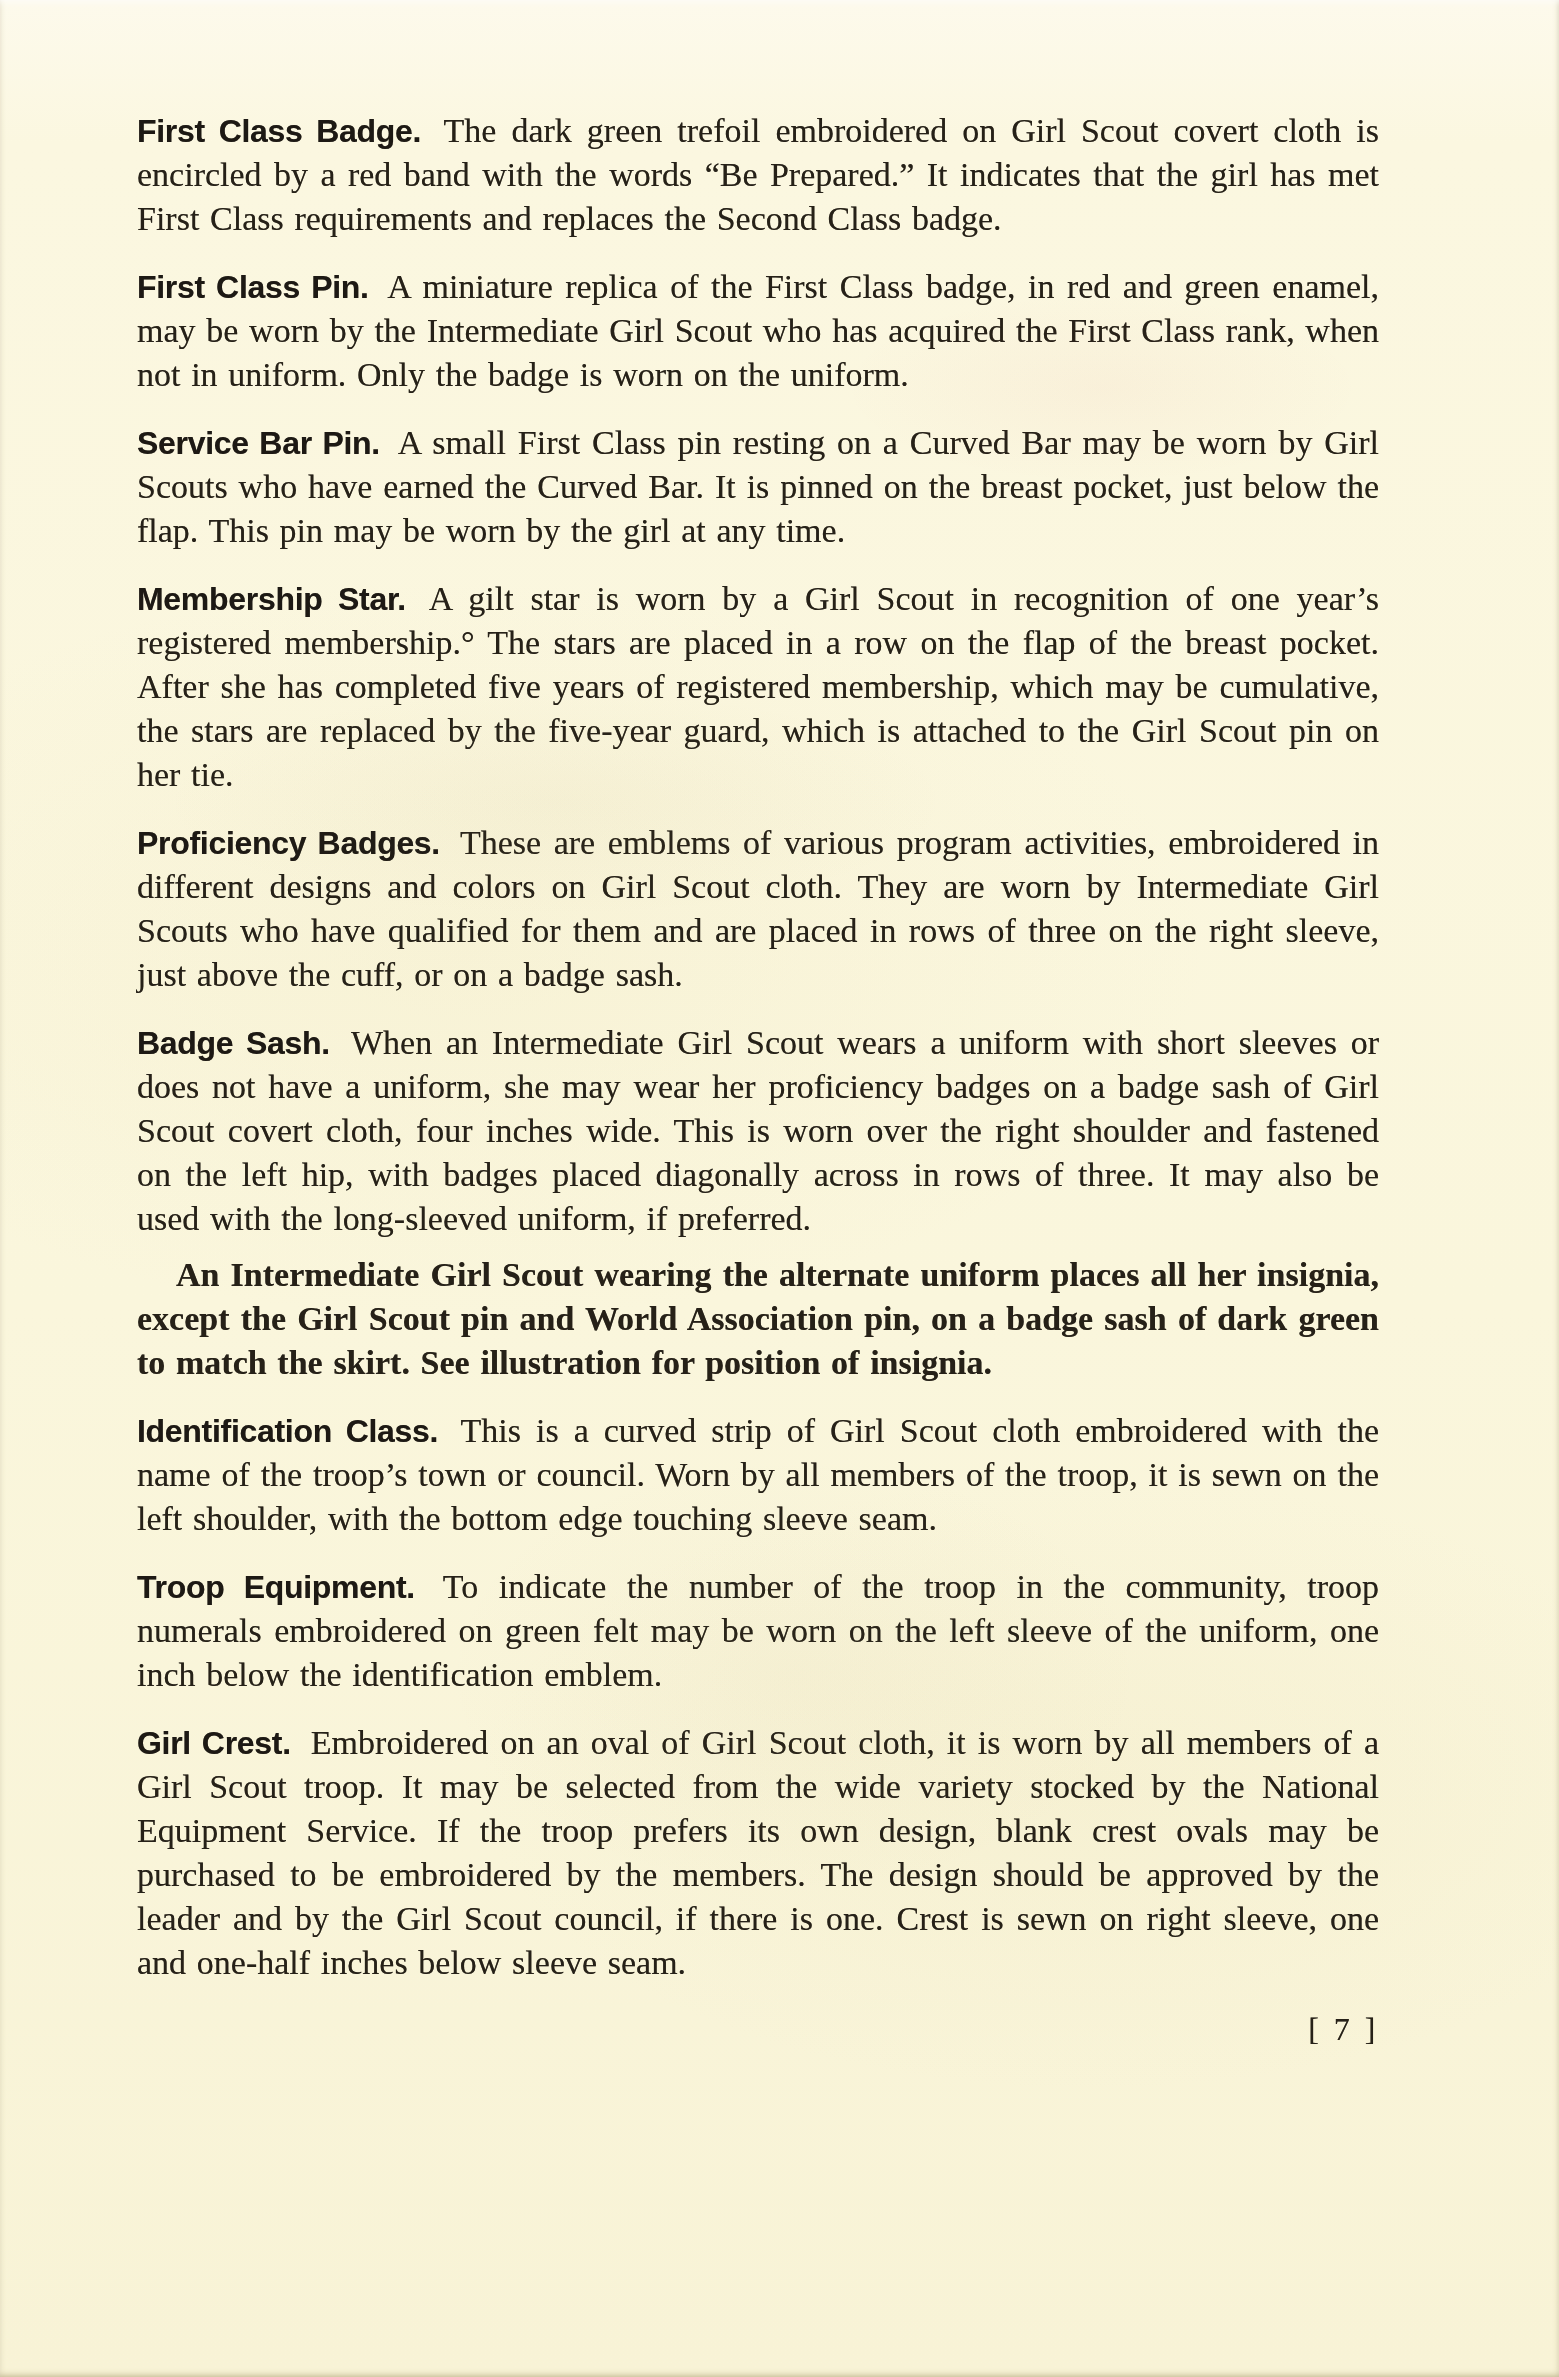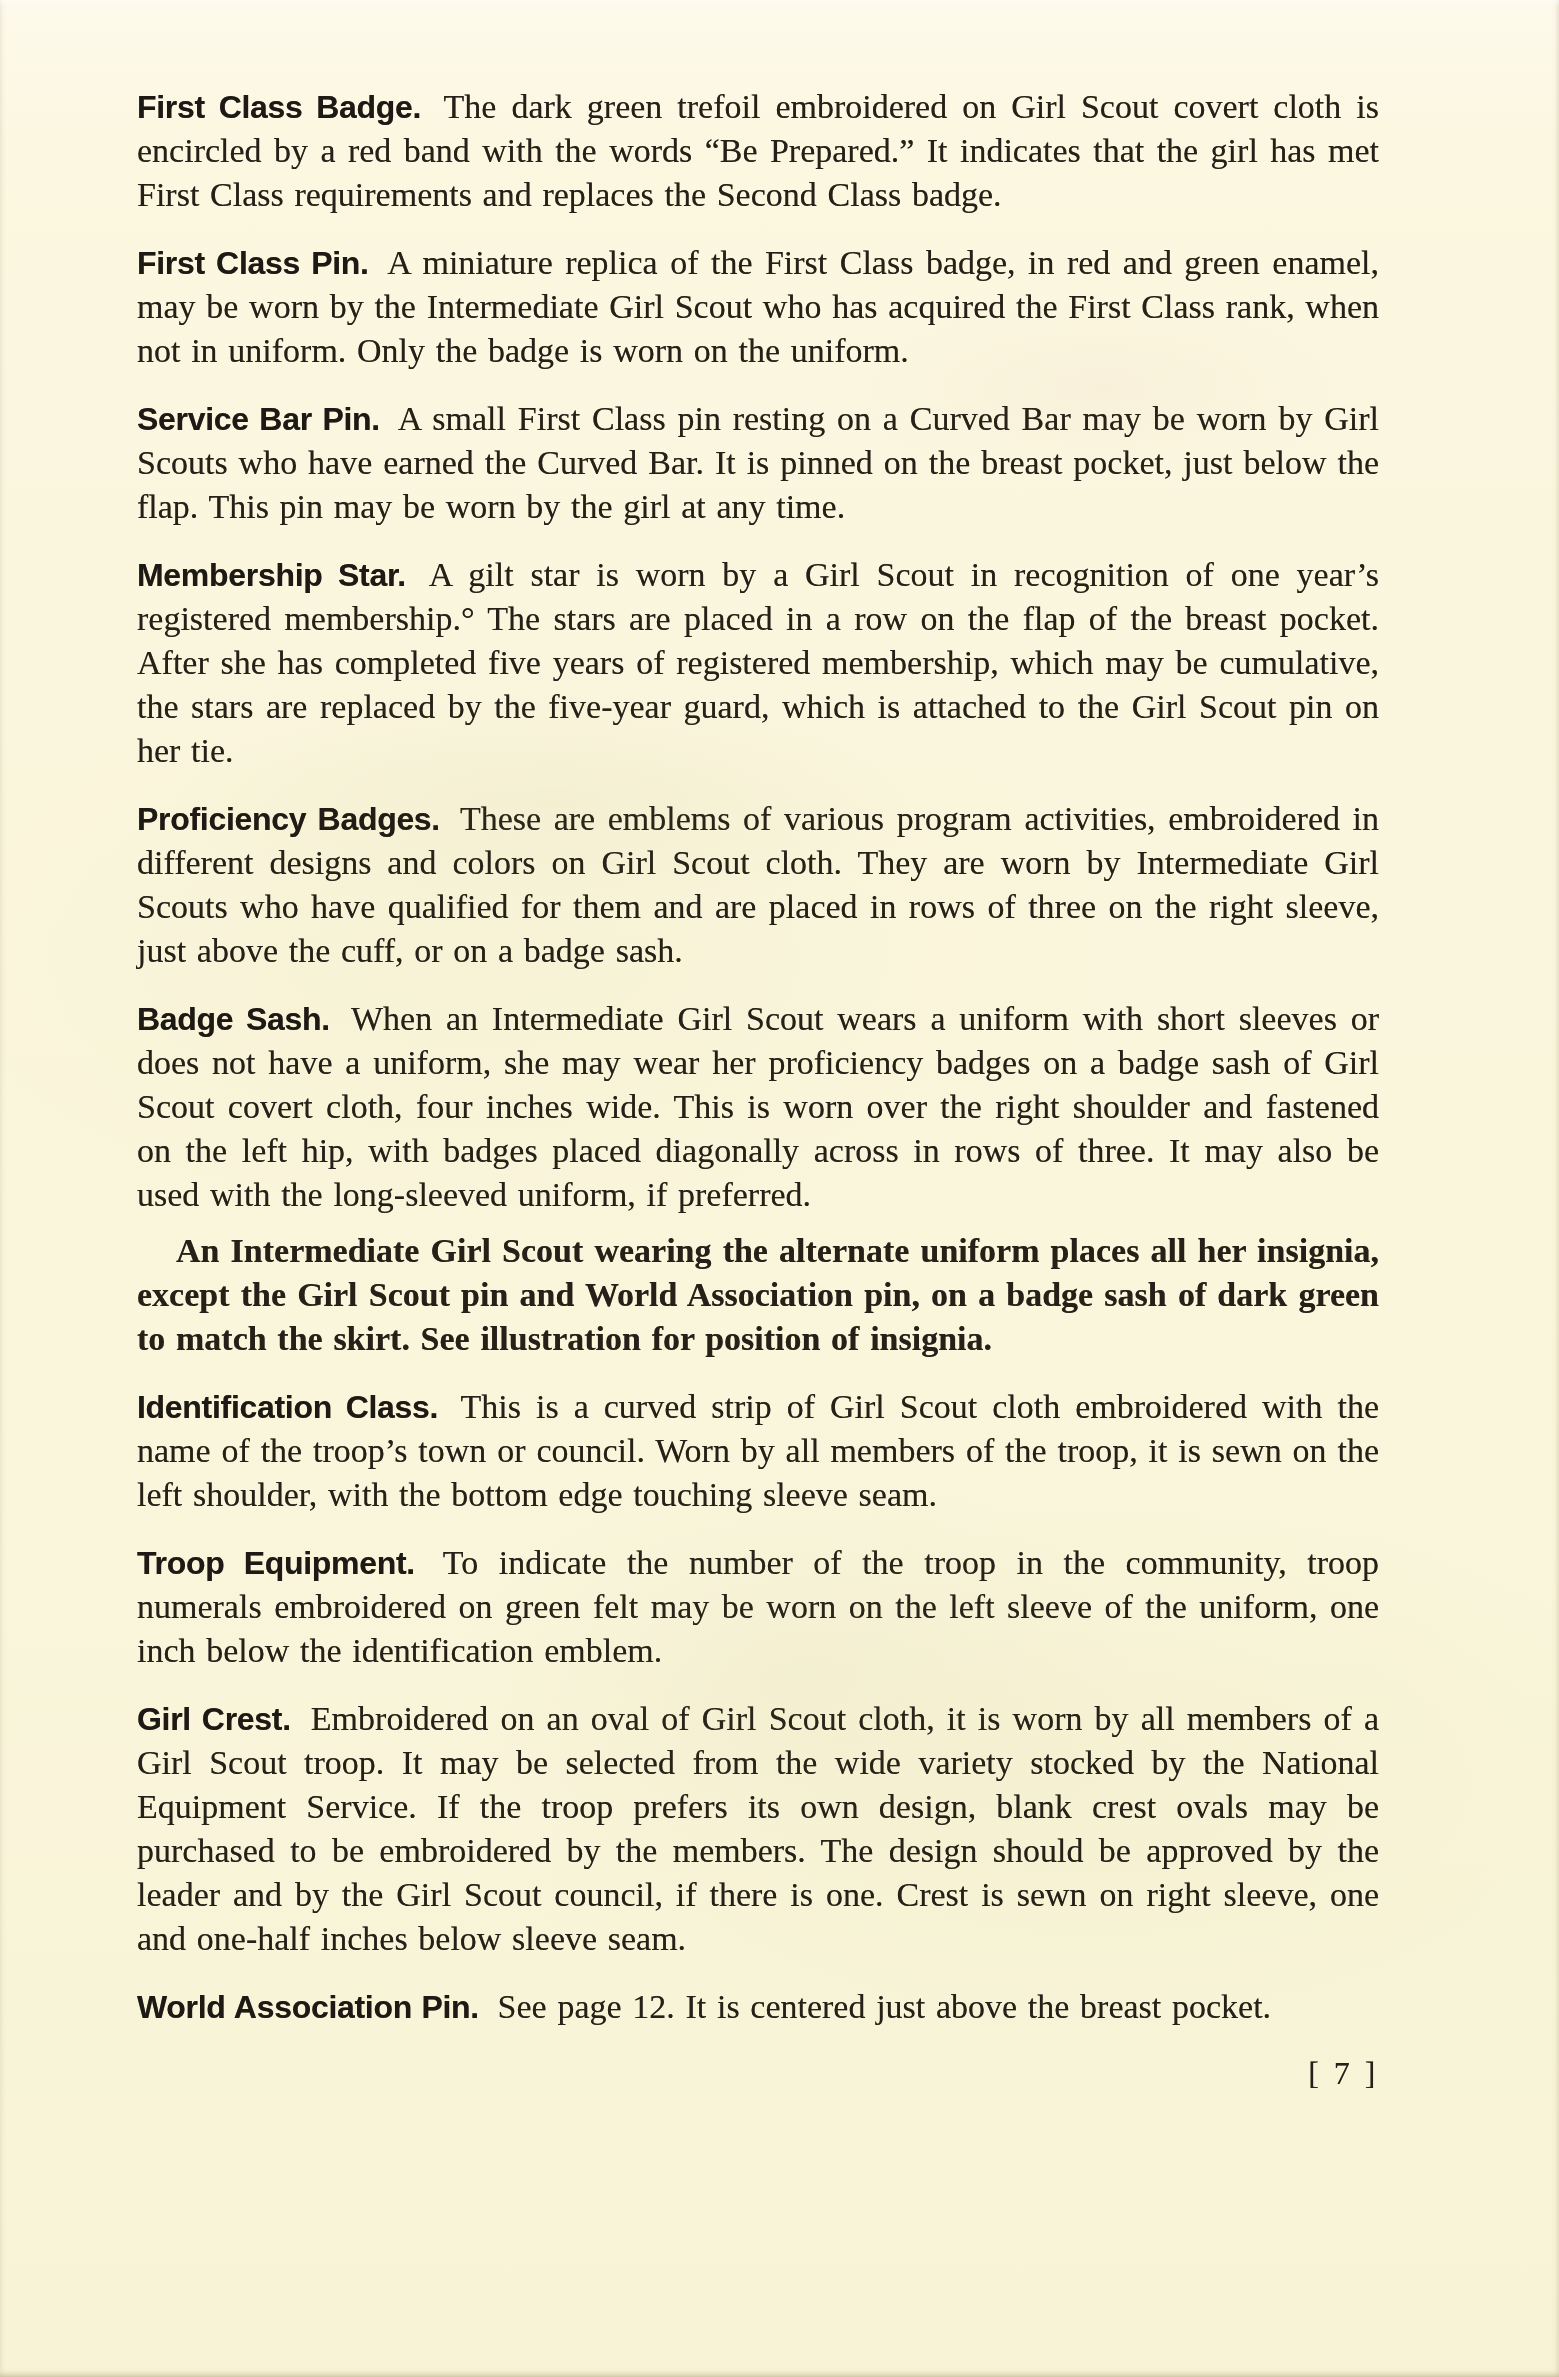--- a/index.html
+++ b/index.html
@@ -3,21 +3,21 @@
 <meta charset="utf-8">
 <style>
   html, body { margin: 0; padding: 0; }
   body { width: 1559px; height: 2377px; overflow: hidden; }
 
   .page {
     position: relative;
     width: 1559px;
     height: 2377px;
     box-sizing: border-box;
-    padding: 85px 180px 0 137px;
+    padding: 109px 180px 0 137px;
     background:
       radial-gradient(1058px 529px at 30% 40%, rgba(235,225,180,0.18), rgba(235,225,180,0) 70%),
       radial-gradient(882px 441px at 70% 75%, rgba(230,218,170,0.15), rgba(230,218,170,0) 70%),
       linear-gradient(180deg, #fdfaec 0%, #fbf7e0 6%, #faf6dc 55%, #f8f3d6 100%);
     box-shadow:
       inset 0 5.3px 7px -4.4px rgba(255,255,255,0.95),
       inset 0 -5.3px 6.2px -3.5px rgba(140,124,78,0.45),
       inset -4.4px 0 6.2px -4.4px rgba(140,124,78,0.30),
       inset 4.4px 0 6.2px -4.4px rgba(140,124,78,0.15);
     font-family: "Liberation Serif", "DejaVu Serif", serif;
@@ -129,22 +129,18 @@
   <p class="para">
     <span class="lead">Troop Equipment.</span>
     <span>To indicate the number of the troop in the community, troop numerals embroidered on green felt may be worn on the left sleeve of the uniform, one inch below the identification emblem.</span>
   </p>
 
   <p class="para">
     <span class="lead">Girl Crest.</span>
     <span>Embroidered on an oval of Girl Scout cloth, it is worn by all members of a Girl Scout troop. It may be selected from the wide variety stocked by the National Equipment Service. If the troop prefers its own design, blank crest ovals may be purchased to be embroidered by the members. The design should be approved by the leader and by the Girl Scout council, if there is one. Crest is sewn on right sleeve, one and one-half inches below sleeve seam.</span>
   </p>
 
-  <p class="para single-line">
-    <span class="lead">World Association Pin.</span>
-    <span>See page 12. It is centered just above the breast pocket.</span>
-  </p>
 
 
   <div class="folio">[ 7 ]</div>
 
 </div>
 
 
 </body></html>

